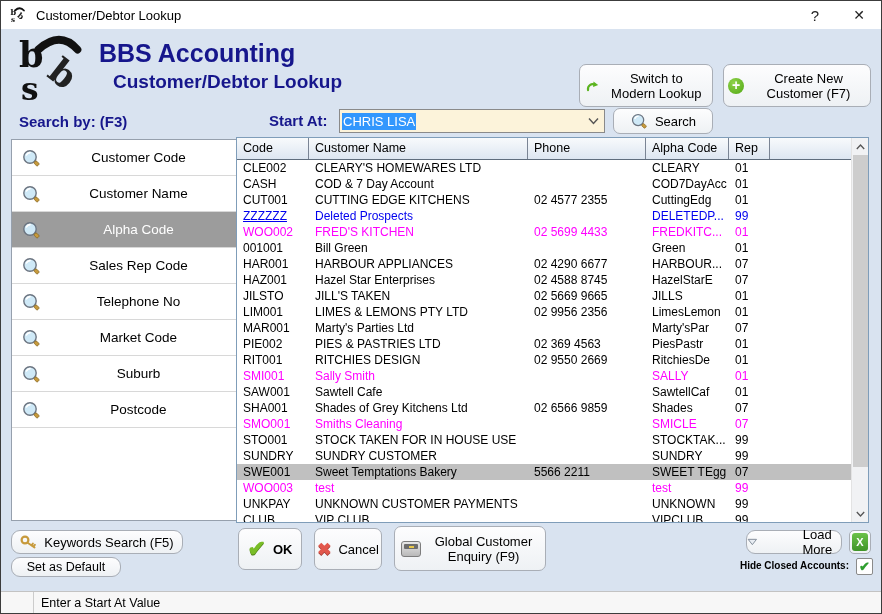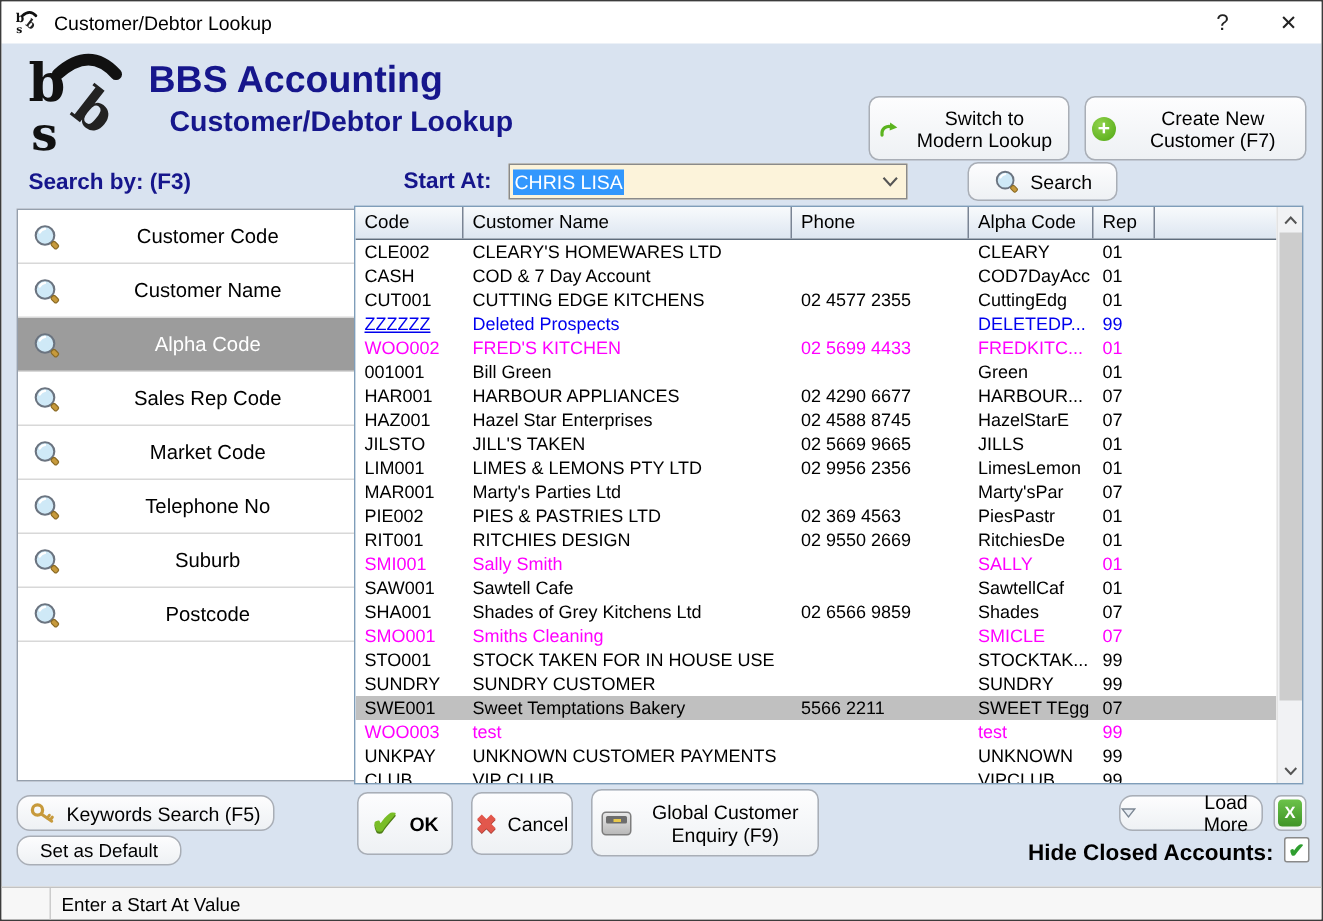--- a/index.html
+++ b/index.html
@@ -23,21 +23,21 @@
 
   .btn { border:1px solid #a9aeb6; border-radius:7px; background:linear-gradient(#fdfdfe,#eef1f4); display:flex; align-items:center; justify-content:center; gap:7px; font-size:13px; color:#000; text-align:center; }
   .btn-switch { position:absolute; left:578px; top:63px; width:134px; height:43px; padding:0 6px; }
   .btn-create { position:absolute; left:722px; top:63px; width:148px; height:43px; padding:0 4px; }
 
   .search-by-label { position:absolute; left:18px; top:112px; font-size:15px; font-weight:bold; color:#16168c; }
   .start-at-label { position:absolute; left:268px; top:111px; font-size:15px; font-weight:bold; color:#16168c; }
   .combo { position:absolute; left:338px; top:108px; width:266px; height:24px; background:#fcf3da; border:1px solid #8a8a8a; display:flex; align-items:center; padding-left:2px; font-size:13px; }
   .combo .hl { background:#3297fd; color:#fff; padding:1px 1px; }
   .combo .chev { position:absolute; right:5px; top:7px; }
-  .btn-search { position:absolute; left:644px; top:107px; width:100px; height:26px; }
+  .btn-search { position:absolute; left:612px; top:107px; width:100px; height:26px; }
 
   
   .sidebar { position:absolute; left:10px; top:138px; width:255px; height:382px; background:#fff; border:1px solid #96a0ad; }
   .sb-item { position:relative; height:36px; border-bottom:1px solid #d8d8d8; background:#fff; display:flex; align-items:center; justify-content:center; font-size:13.5px; color:#000; cursor:default; }
   .sb-item .mag { position:absolute; left:9px; top:8px; width:20px; height:20px; }
   .sb-item.selected { background:#9c9c9c; color:#fff; }
 
   
   .table-panel { position:absolute; left:235px; top:136px; width:633px; height:386px; background:#fff; border:1px solid #7f9db9; overflow:hidden; }
   .grid-row { display:grid; grid-template-columns:72px 219px 118px 83px 41px 1fr; }
@@ -59,21 +59,21 @@
   .vs-thumb { position:absolute; left:1px; top:17px; width:15px; height:312px; background:#cdcdcd; }
 
   
   .btn-keywords { position:absolute; left:10px; top:529px; width:172px; height:24px; border-radius:9px; }
   .btn-default { position:absolute; left:10px; top:556px; width:110px; height:20px; border-radius:9px; font-size:12.5px; }
   .btn-ok { position:absolute; left:237px; top:527px; width:64px; height:42px; font-weight:bold; }
   .btn-cancel { position:absolute; left:313px; top:527px; width:68px; height:42px; }
   .btn-global { position:absolute; left:393px; top:525px; width:152px; height:45px; padding:0 4px; }
   .btn-loadmore { position:absolute; left:745px; top:529px; width:96px; height:24px; border-radius:9px;gap:36px; }
   .btn-excel { position:absolute; left:848px; top:529px; width:22px; height:24px; border-radius:5px; }
-  .hide-closed { position:absolute; left:612px; top:559px; width:236px; text-align:right; font-size:15px; font-weight:bold; color:#000; }
+  .hide-closed { position:absolute; left:612px; top:559px; width:236px; text-align:right; font-size:10px; font-weight:bold; color:#000; }
   .checkbox { position:absolute; left:855px; top:557px; width:17px; height:17px; background:#fff; border:1px solid #8a8a8a; border-radius:2px; display:flex; align-items:center; justify-content:center; color:#2f9e2f; font-size:13px; font-weight:bold; }
 
   
   .statusbar { position:absolute; left:0; right:0; bottom:0; height:22px; background:#f7f7f7; border-top:1px solid #c3c3c3; display:flex; align-items:center; font-size:12.5px; color:#000; }
   .status-seg { width:33px; height:100%; border-right:1px solid #cccccc; }
   .status-text { padding-left:7px; }
 
   .ok-glyph { color:#79bd27; font-size:22px; text-shadow:0 1px 0 #4e7d17; }
   .cancel-glyph { color:#e2574c; font-size:17px; font-weight:bold; text-shadow:0 1px 0 #a23a32; }
   .plus-circle { width:16px; height:16px; border-radius:50%; background:radial-gradient(circle at 35% 30%, #8fd24a, #51a814); color:#fff; font-size:14px; font-weight:bold; line-height:15px; text-align:center; flex:0 0 auto; }
@@ -181,31 +181,31 @@
         <span>Sales Rep Code</span>
       </div>
       <div class="sb-item">
         <span class="mag">
   <svg viewBox="0 0 20 20" width="20" height="20">
             <circle cx="9" cy="9" r="6.2" fill="#cfe9f7" stroke="#6b7480" stroke-width="1.4"></circle>
             <path d="M5.5 7 A4.5 4.5 0 0 1 9 4.6" stroke="#ffffff" stroke-width="1.6" fill="none" stroke-linecap="round"></path>
             <rect x="13.2" y="13.2" width="5" height="3.4" rx="1.2" transform="rotate(45 15 15)" fill="#c79a3c" stroke="#8a6a24" stroke-width="0.8"></rect>
           </svg>
 </span>
+        <span>Telephone No</span>
+      </div>
+      <div class="sb-item">
+        <span class="mag">
+  <svg viewBox="0 0 20 20" width="20" height="20">
+            <circle cx="9" cy="9" r="6.2" fill="#cfe9f7" stroke="#6b7480" stroke-width="1.4"></circle>
+            <path d="M5.5 7 A4.5 4.5 0 0 1 9 4.6" stroke="#ffffff" stroke-width="1.6" fill="none" stroke-linecap="round"></path>
+            <rect x="13.2" y="13.2" width="5" height="3.4" rx="1.2" transform="rotate(45 15 15)" fill="#c79a3c" stroke="#8a6a24" stroke-width="0.8"></rect>
+          </svg>
+</span>
         <span>Market Code</span>
-      </div>
-      <div class="sb-item">
-        <span class="mag">
-  <svg viewBox="0 0 20 20" width="20" height="20">
-            <circle cx="9" cy="9" r="6.2" fill="#cfe9f7" stroke="#6b7480" stroke-width="1.4"></circle>
-            <path d="M5.5 7 A4.5 4.5 0 0 1 9 4.6" stroke="#ffffff" stroke-width="1.6" fill="none" stroke-linecap="round"></path>
-            <rect x="13.2" y="13.2" width="5" height="3.4" rx="1.2" transform="rotate(45 15 15)" fill="#c79a3c" stroke="#8a6a24" stroke-width="0.8"></rect>
-          </svg>
-</span>
-        <span>Telephone No</span>
       </div>
       <div class="sb-item">
         <span class="mag">
   <svg viewBox="0 0 20 20" width="20" height="20">
             <circle cx="9" cy="9" r="6.2" fill="#cfe9f7" stroke="#6b7480" stroke-width="1.4"></circle>
             <path d="M5.5 7 A4.5 4.5 0 0 1 9 4.6" stroke="#ffffff" stroke-width="1.6" fill="none" stroke-linecap="round"></path>
             <rect x="13.2" y="13.2" width="5" height="3.4" rx="1.2" transform="rotate(45 15 15)" fill="#c79a3c" stroke="#8a6a24" stroke-width="0.8"></rect>
           </svg>
 </span>
         <span>Suburb</span>

